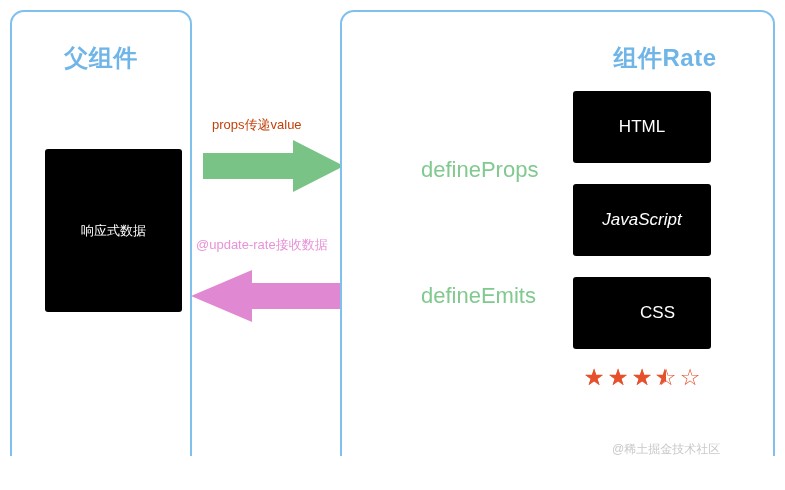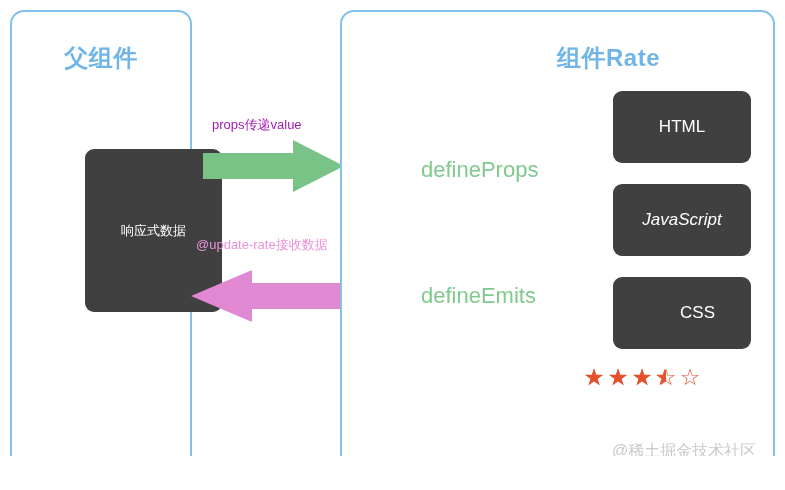--- a/index.html
+++ b/index.html
@@ -51,38 +51,37 @@
   #parent-title {
     left: 0;
     right: 0;
     top: 30px;
     text-align: center;
   }
   #child-title {
     left: 0;
     right: 0;
     top: 30px;
-    text-align: left;
+    text-align: center;
     padding-left: 215px;
     box-sizing: border-box;
   }
 
   
   .blue-box {
     position: absolute;
     box-sizing: border-box;
-    background: #404040;
-    border-radius: 9px;
+    background: #000000;
+    border-radius: 3px;
     color: #ffffff;
     display: flex;
     align-items: center;
     justify-content: center;
     font-size: 17px;
     white-space: nowrap;
-    margin-left: 40px;
   }
   #reactive-data-box {
     left: 33px;
     top: 137px;
     width: 137px;
     height: 163px;
     font-size: 13px;
   }
   #html-box   { left: 573px; top: 91px;  width: 138px; height: 72px; }
   #js-box     { left: 573px; top: 184px; width: 138px; height: 72px; font-style: italic; }
@@ -90,21 +89,21 @@
 
   
   .arrow-label {
     position: absolute;
     font-size: 13px;
     white-space: nowrap;
   }
   #props-label {
     left: 212px;
     top: 116px;
-    color: #a21caf;
+    color: #c2410c;
   }
   #emits-label {
     left: 196px;
     top: 236px;
     color: #E892D8;
     text-align: center;
   }
 
   
   .arrow-svg {
@@ -160,21 +159,21 @@
   }
   .star.full .star-glyph-full  { width: 100%; }
   .star.half .star-glyph-full  { width: 50%; }
   .star.empty .star-glyph-full { width: 0%; }
 
   
   #watermark {
     position: absolute;
     left: 612px;
     top: 441px;
-    font-size: 16px;
+    font-size: 12px;
     color: #C9C9C9;
     white-space: nowrap;
   }
 </style>
 </head>
 <body>
 
 <div id="canvas">
 
   <div class="panel" id="parent-panel">

